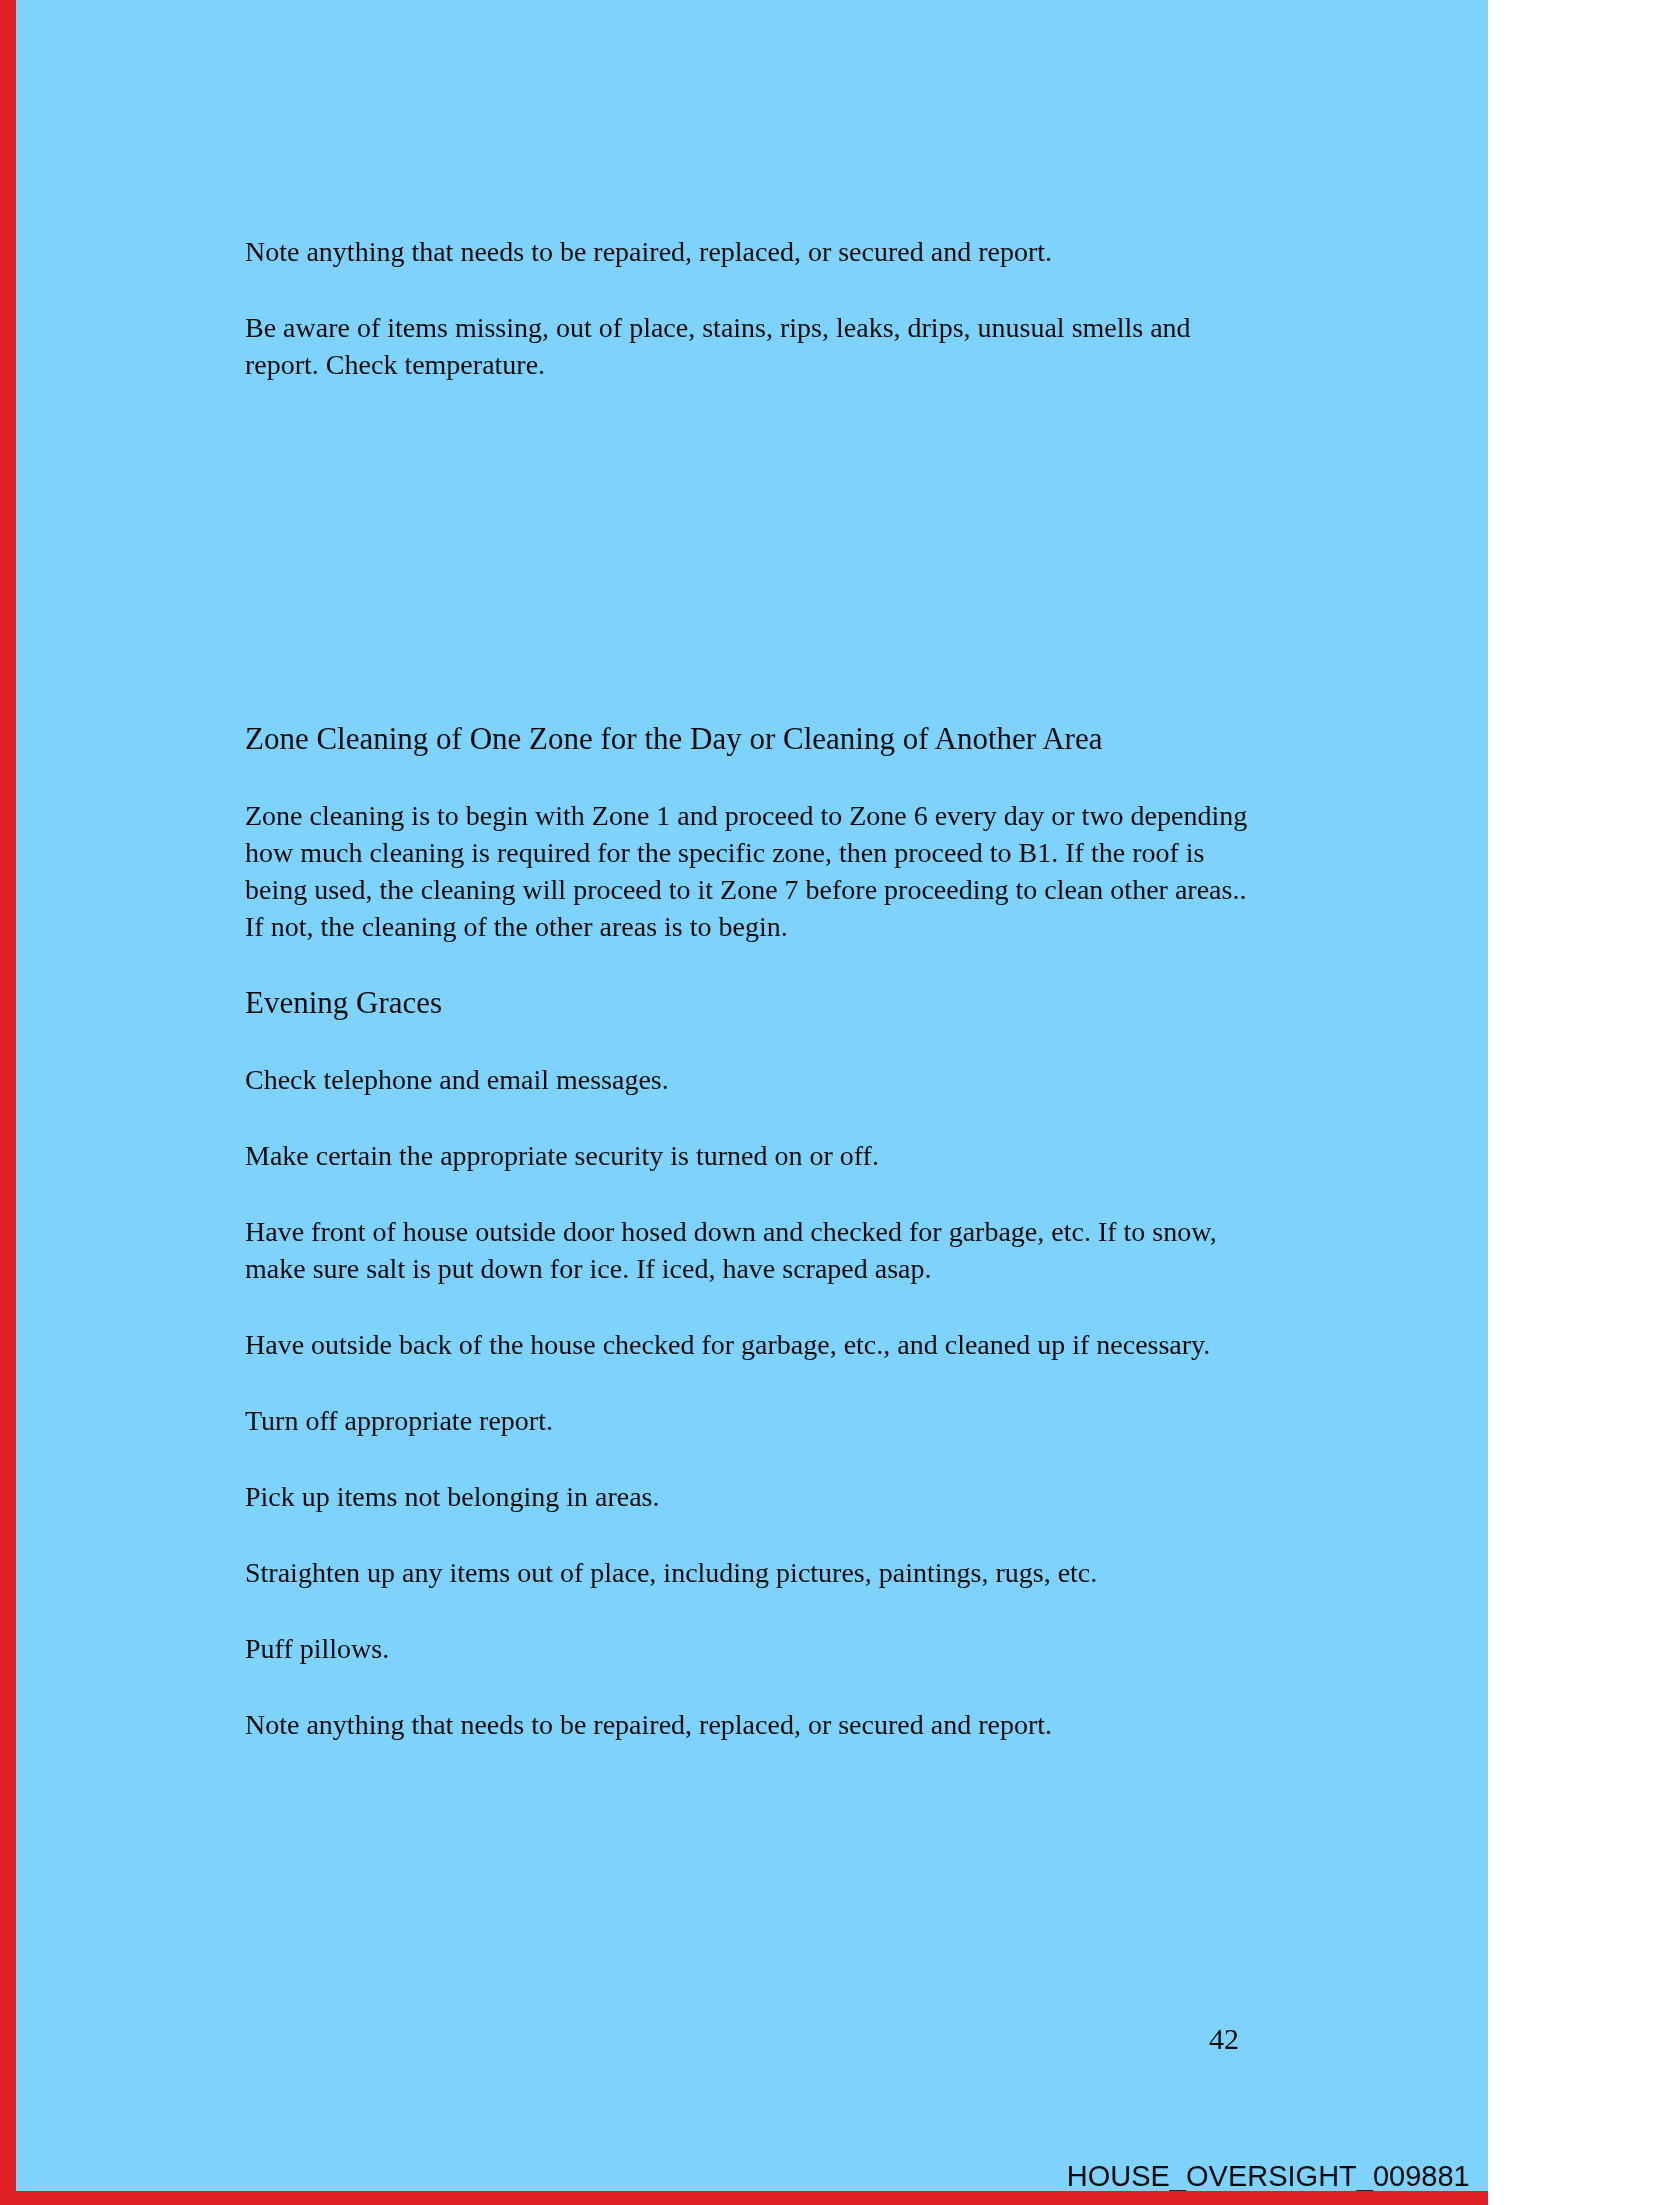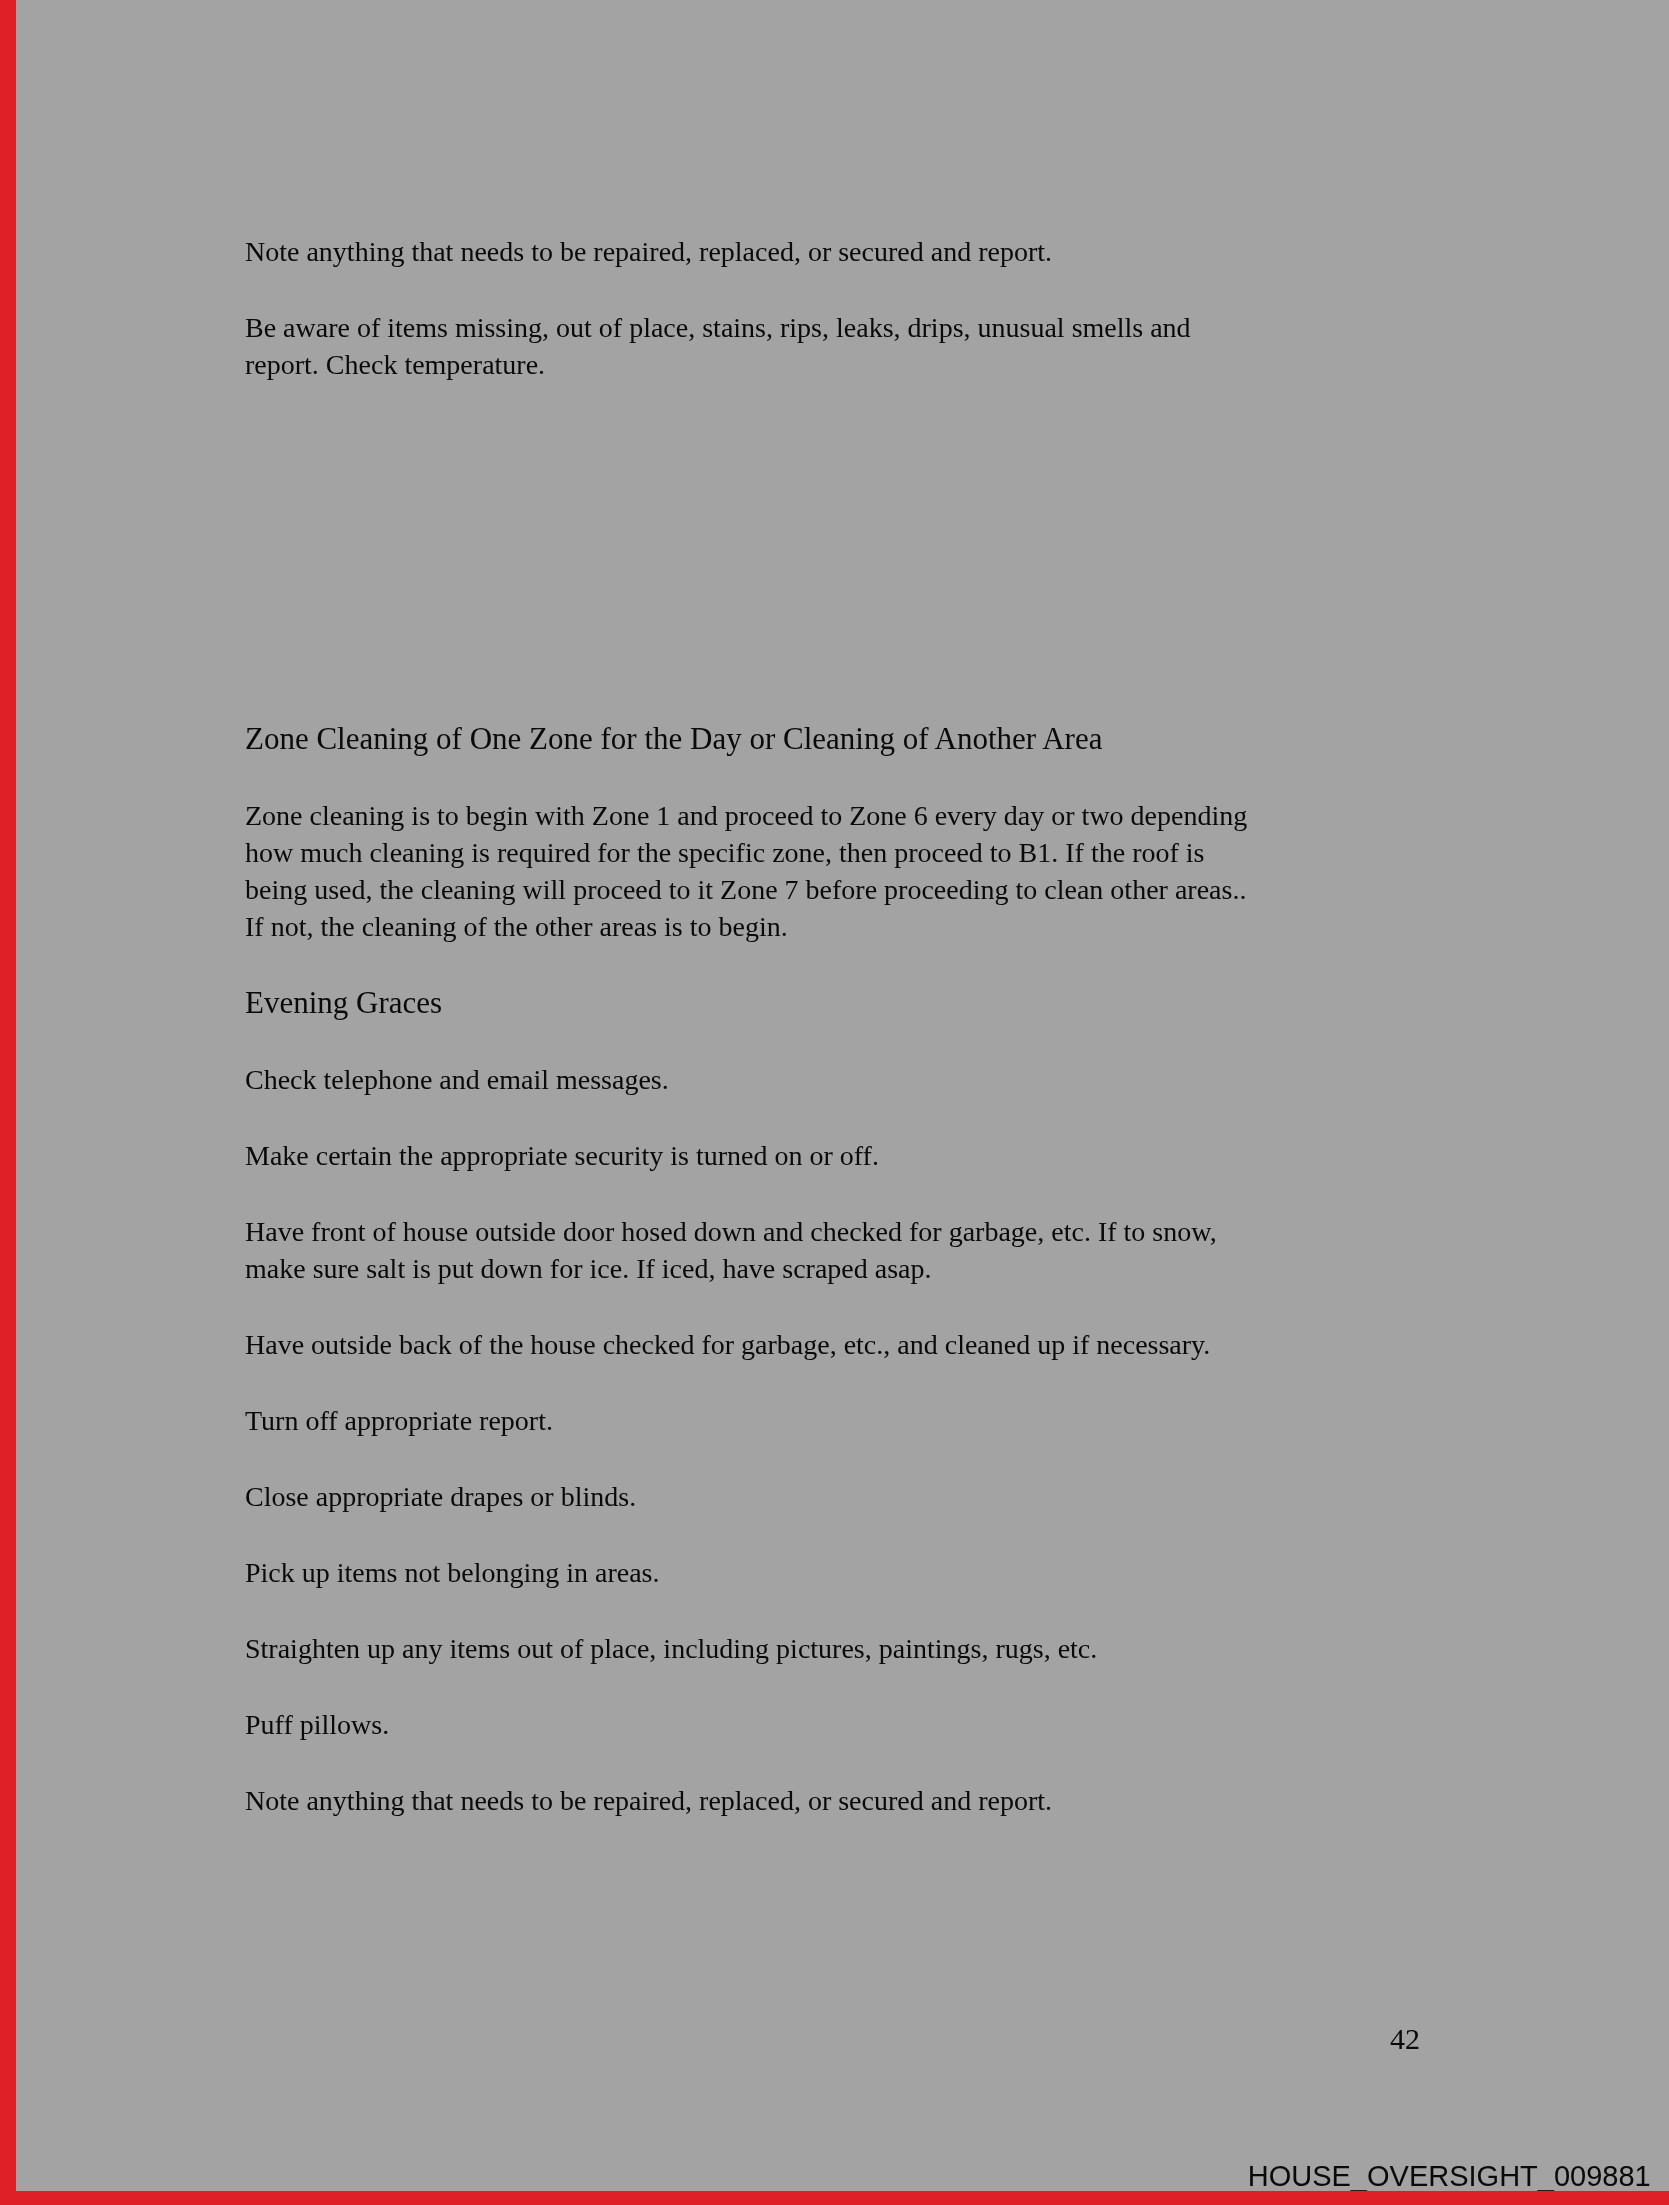--- a/index.html
+++ b/index.html
@@ -2,23 +2,23 @@
 <html style="font-size:10.5px"><head>
 <meta charset="utf-8">
 <style>
   html, body {
     margin: 0;
     padding: 0;
     background: #ffffff;
   }
   .page {
     position: relative;
-    width: 1669px;
+    width: 1488px;
     height: 2205px;
-    background: #a3a3a3;
+    background: #7dd3fc;
     overflow: hidden;
     font-family: "Liberation Serif", "DejaVu Serif", serif;
     color: #0a0a0a;
   }
   .content {
     position: absolute;
     left: 245px;
     top: 233px;
     width: 1185px;
   }
@@ -87,21 +87,20 @@
 being used, the cleaning will proceed to it Zone 7 before proceeding to clean other areas..
 If not, the cleaning of the other areas is to begin.</p>
 
     <p class="heading">Evening Graces</p>
     <p class="body">Check telephone and email messages.</p>
     <p class="body">Make certain the appropriate security is turned on or off.</p>
     <p class="body">Have front of house outside door hosed down and checked for garbage, etc. If to snow,
 make sure salt is put down for ice. If iced, have scraped asap.</p>
     <p class="body">Have outside back of the house checked for garbage, etc., and cleaned up if necessary.</p>
     <p class="body">Turn off appropriate report.</p>
-    <p class="body">Close appropriate drapes or blinds.</p>
     <p class="body">Pick up items not belonging in areas.</p>
     <p class="body">Straighten up any items out of place, including pictures, paintings, rugs, etc.</p>
     <p class="body">Puff pillows.</p>
     <p class="body">Note anything that needs to be repaired, replaced, or secured and report.</p>
   </div>
 
   <div class="page-number">42</div>
 
   <div class="bates">HOUSE_OVERSIGHT_009881</div>
 

